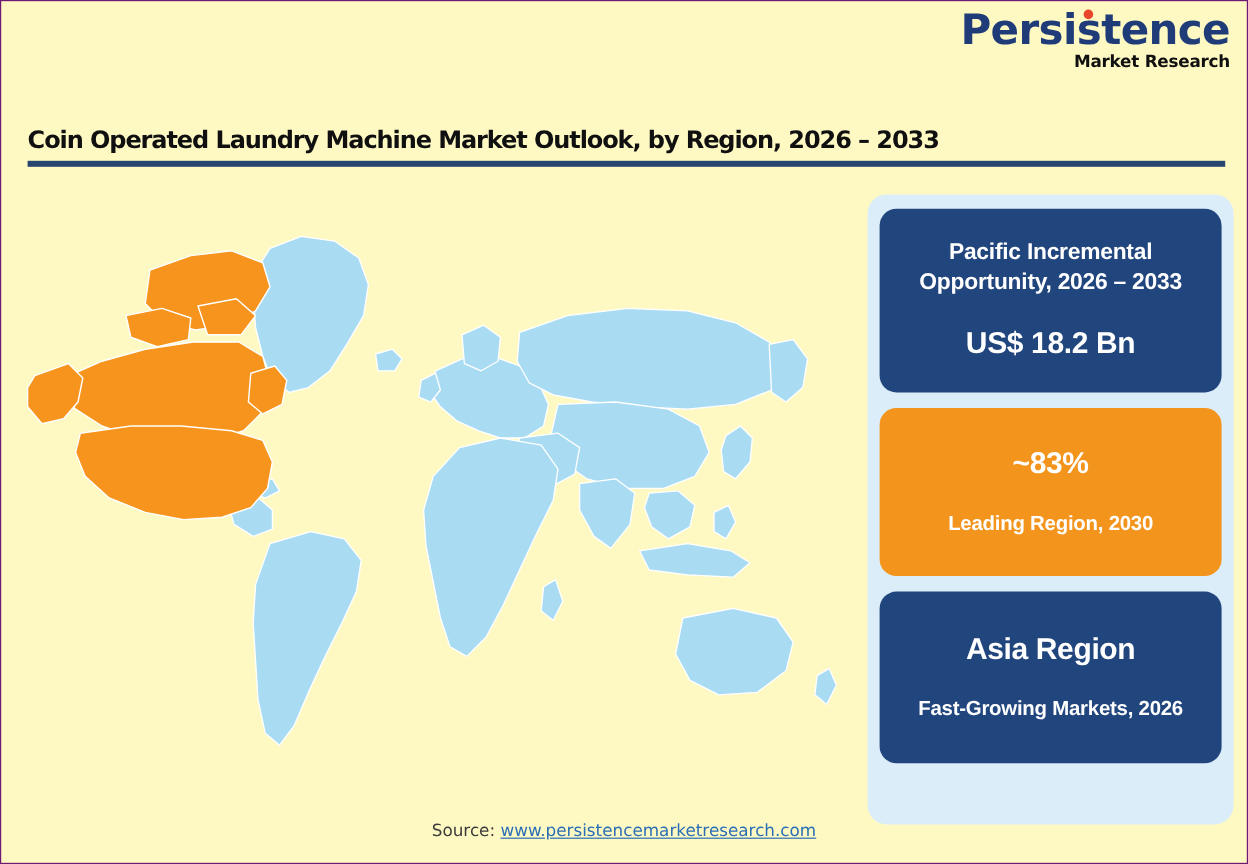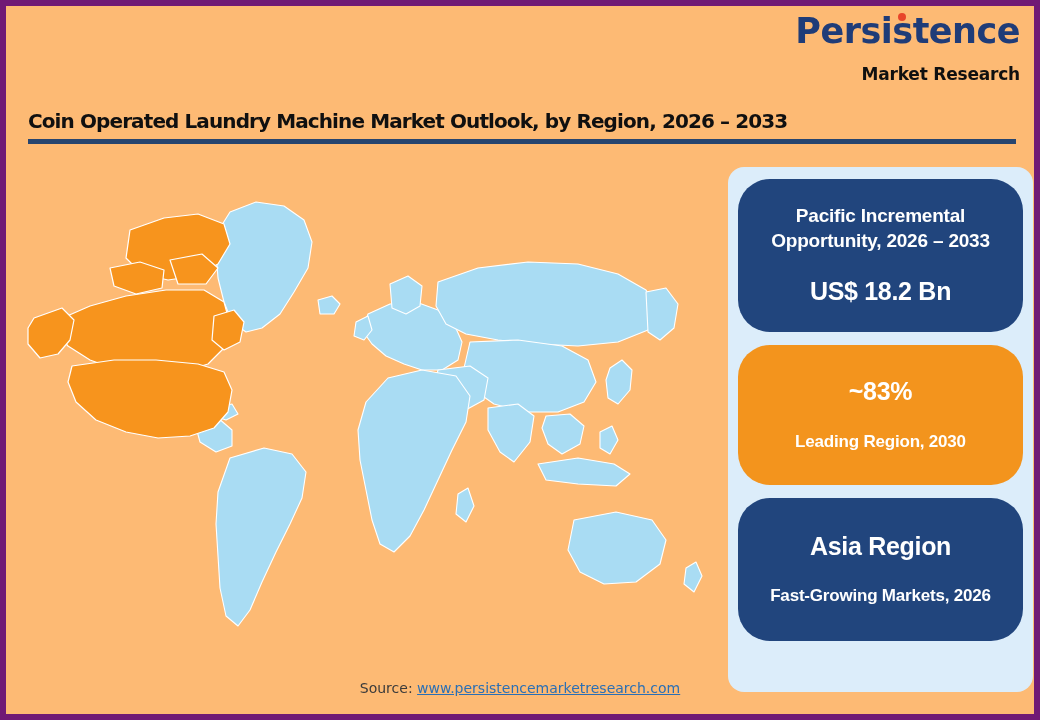--- a/index.html
+++ b/index.html
@@ -5,22 +5,22 @@
   * { box-sizing: border-box; margin: 0; padding: 0; }
   html, body {
     width: 1040px; height: 720px;
     font-family: "Liberation Sans", sans-serif;
     background: #ffffff;
     overflow: hidden;
   }
   .infographic {
     position: relative;
     width: 1040px; height: 720px;
-    background: #fdba74;
-    border: 6px solid #701a75;
+    background: #fef9c3;
+    border: 1px solid #701a75;
   }
 
   
   .logo {
     position: absolute;
     top: 8px; right: 14px;
     text-align: right;
     line-height: 1;
   }
   .logo-main {
@@ -34,24 +34,24 @@
   }
   .logo-dot {
     position: absolute;
     width: 8px; height: 8px;
     border-radius: 50%;
     background: #e8462a;
     top: -1px; left: 103px;
   }
   .logo-sub {
     font-family: "DejaVu Sans", sans-serif;
-    font-size: 17px;
+    font-size: 14px;
     font-weight: bold;
     color: #101010;
-    margin-top: 17px;
+    margin-top: 1px;
     letter-spacing: -0.2px;
   }
 
   
   .title-wrap {
     position: absolute;
     top: 103px; left: 22px; right: 18px;
   }
   .title {
     font-family: "DejaVu Sans", sans-serif;
@@ -81,21 +81,21 @@
     top: 161px; left: 722px;
     width: 305px; height: 525px;
     background: #dcedfa;
     border-radius: 16px;
     padding: 12px 10px;
     display: flex;
     flex-direction: column;
     gap: 13px;
   }
   .card {
-    border-radius: 32px;
+    border-radius: 14px;
     display: flex;
     flex-direction: column;
     align-items: center;
     justify-content: center;
     text-align: center;
     color: #ffffff;
     padding: 8px 14px;
     gap: 24px;
   }
   .card-navy { background: #21457d; }

